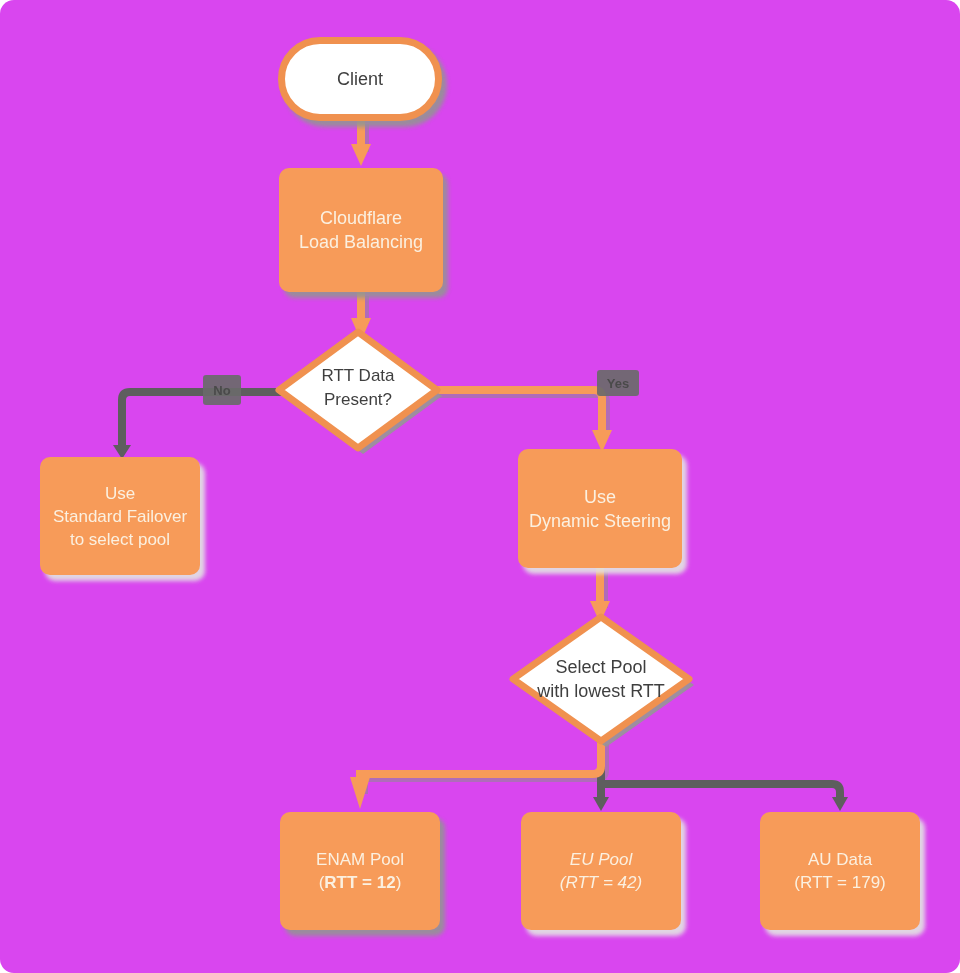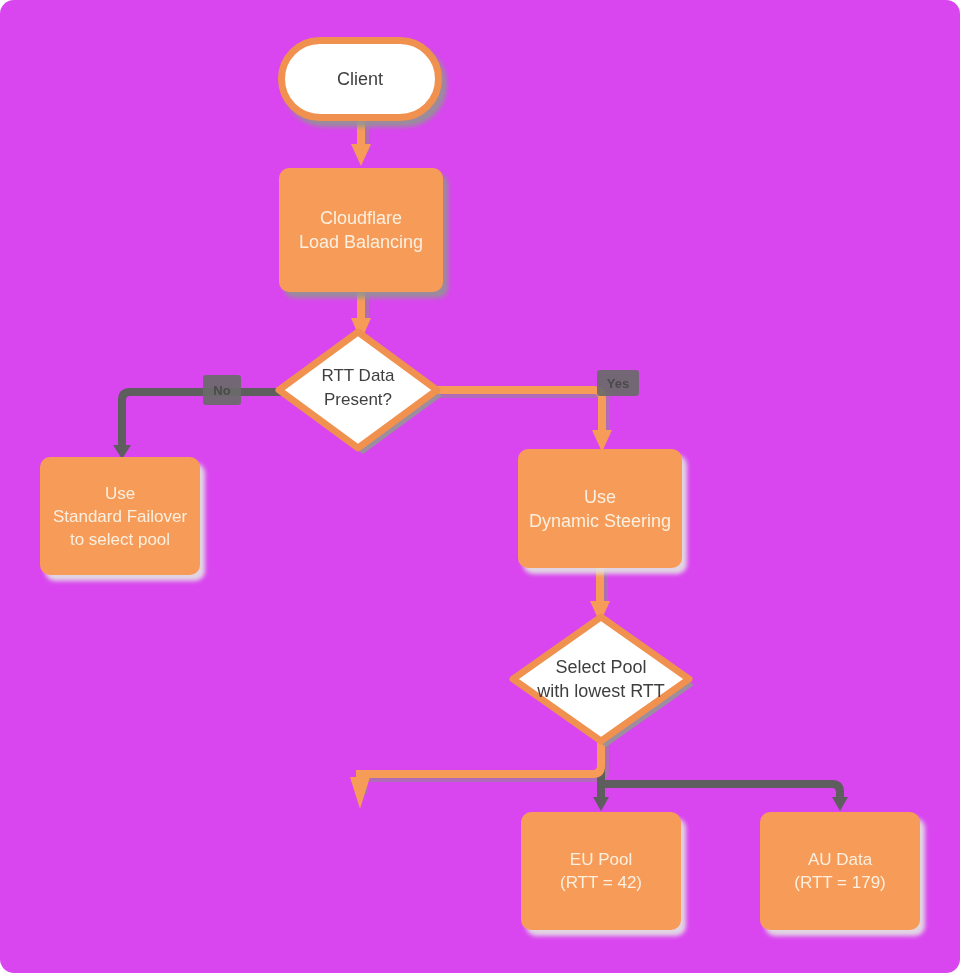--- a/index.html
+++ b/index.html
@@ -113,22 +113,28 @@
   <div class="node obox shadow-light" style="left:518px;top:449px;width:164px;height:119px;">
     <div>Use</div>
     <div>Dynamic Steering</div>
   </div>
 
   <div class="dtext" style="left:511px;top:655px;width:180px;font-size:18px;">
     <div>Select Pool</div>
     <div>with lowest RTT</div>
   </div>
 
+  <div class="node obox shadow-gray" style="left:280px;top:812px;width:160px;height:118px;font-size:17px;line-height:23px;">
+    <div>ENAM Pool</div>
+    <div>
+      <span>(</span><span class="bold">RTT = 12</span><span>)</span>
+    </div>
+  </div>
 
-  <div class="node obox shadow-light" style="left:521px;top:812px;width:160px;height:118px;font-size:17px;line-height:23px;">
+  <div class="node obox shadow-light" style="left:521px;top:812px;width:160px;height:118px;font-size:17px;line-height:23px;font-style:italic;">
     <div>EU Pool</div>
     <div>(RTT = 42)</div>
   </div>
 
   <div class="node obox shadow-light" style="left:760px;top:812px;width:160px;height:118px;font-size:17px;line-height:23px;">
     <div>AU Data</div>
     <div>(RTT = 179)</div>
   </div>
 
 </div>

